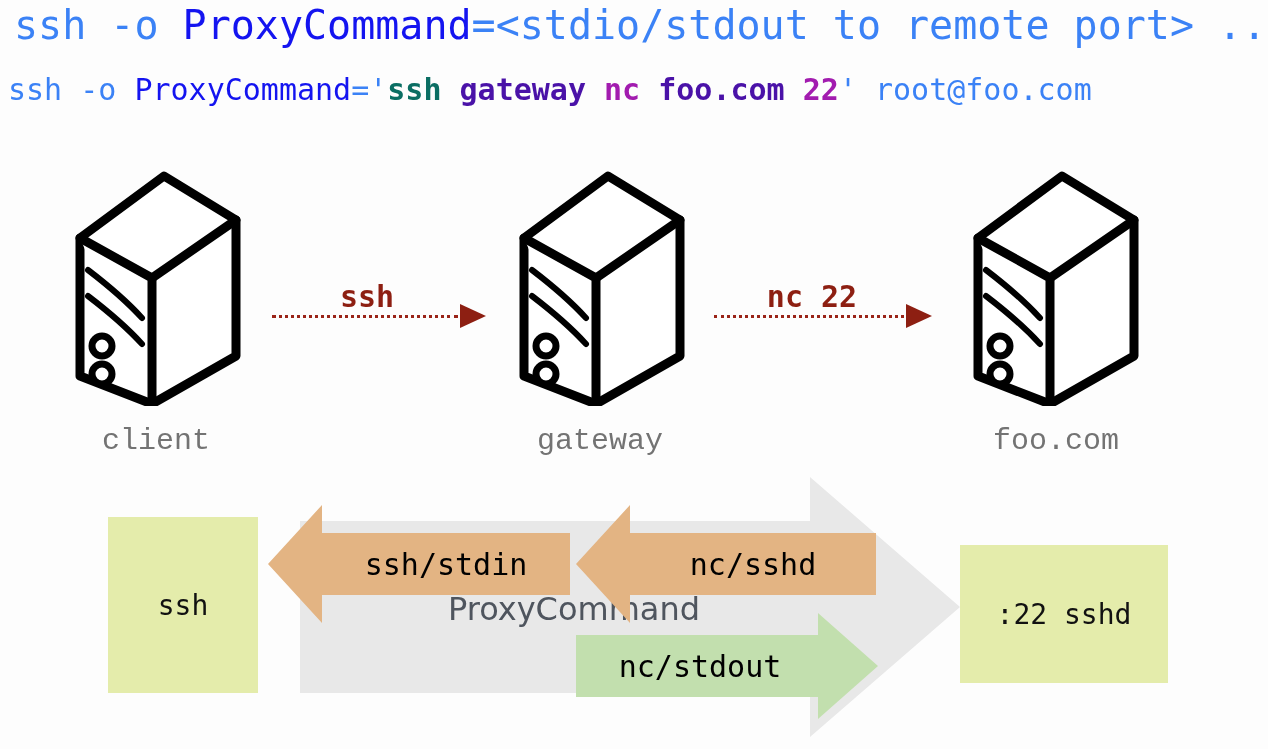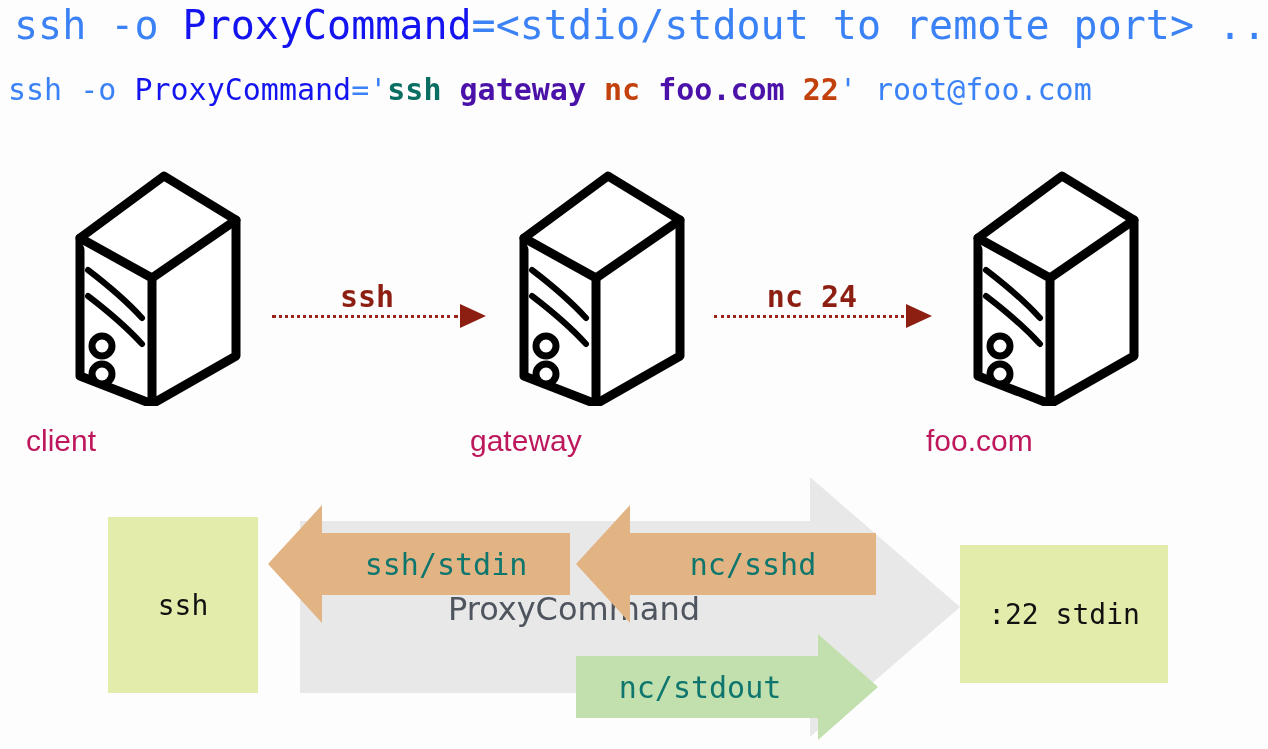--- a/index.html
+++ b/index.html
@@ -19,34 +19,34 @@
     color:#111111; letter-spacing:0px;
   }
   #cmd-example {
     left:8px; top:70px;
     font-size:30px; line-height:40px;
     color:#111111;
   }
   .tk-blue  { color:#1414f0; }
   .tk-teal  { color:#0b6e63; font-weight:bold; }
   .tk-purple{ color:#4a12a8; font-weight:bold; }
-  .tk-green { color:#c2410c; font-weight:bold; }
+  .tk-green { color:#a21caf; font-weight:bold; }
   .tk-black { color:#3b82f6; }
 
   
   .tower { position:absolute; width:190px; height:240px; }
   .tower svg { display:block; width:190px; height:240px; }
   #tower-client  { left:60px;  top:166px; }
   #tower-gateway { left:504px; top:166px; }
   #tower-foo     { left:958px; top:166px; }
 
   .host-label {
-    position:absolute; width:260px; text-align:left;
-    font-family:Liberation Sans, sans-serif;
-    font-size:30px; line-height:34px; color:#be185d;
+    position:absolute; width:260px; text-align:center;
+    font-family:Liberation Mono, monospace;
+    font-size:30px; line-height:34px; color:#737373;
   }
   #label-client  { left:26px;  top:424px; }
   #label-gateway { left:470px; top:424px; }
   #label-foo     { left:926px; top:424px; }
 
   
   .conn { position:absolute; height:40px; }
   #conn-ssh  { left:272px; top:296px; width:214px; }
   #conn-nc   { left:714px; top:296px; width:218px; }
   .conn .dots {
@@ -94,26 +94,26 @@
     white-space:pre;
   }
 
   
   .flowarrow { position:absolute; }
   .flowarrow svg { display:block; }
   .flowarrow .fa-text {
     position:absolute; left:0; top:0; width:100%; height:100%;
     display:flex; align-items:center; justify-content:center;
     font-family:"DejaVu Sans Mono", monospace;
-    font-size:30px; color:#0f766e; white-space:pre;
+    font-size:30px; color:#000000; white-space:pre;
   }
   #arrow-ssh-stdin  { left:268px; top:50px;  width:302px; height:118px; }
   #arrow-nc-stdin   { left:576px; top:50px;  width:300px; height:118px; }
   #arrow-ssh-stdout { left:266px; top:174px; width:312px; height:106px; }
-  #arrow-nc-stdout  { left:576px; top:179px; width:302px; height:106px; }
+  #arrow-nc-stdout  { left:576px; top:158px; width:302px; height:106px; }
   #arrow-ssh-stdin  .fa-text,
   #arrow-nc-stdin   .fa-text { padding-left:54px; }
   #arrow-ssh-stdout .fa-text,
   #arrow-nc-stdout  .fa-text { padding-right:54px; }
 </style>
 </head>
 <body>
 
 <div id="stage">
 
@@ -181,37 +181,37 @@
   <div class="conn" id="conn-ssh">
     <div class="dots"></div>
     <div class="head"></div>
   </div>
   <div class="conn-label" id="conn-label-ssh">ssh</div>
 
   <div class="conn" id="conn-nc">
     <div class="dots"></div>
     <div class="head"></div>
   </div>
-  <div class="conn-label" id="conn-label-nc">nc 24</div>
+  <div class="conn-label" id="conn-label-nc">nc 22</div>
 
   <div id="flow">
 
     <div id="proxy-arrow">
       <svg viewBox="0 0 680 284" xmlns="http://www.w3.org/2000/svg" aria-hidden="true">
         <path d="M0 56 L510 56 L510 12 L660 142 L510 272 L510 228 L0 228 Z" fill="#e8e8e8"></path>
       </svg>
     </div>
     <div id="proxy-label">ProxyCommand</div>
 
     <div class="endbox" id="box-ssh">
       <span>ssh</span>
     </div>
 
     <div class="endbox" id="box-sshd">
-      <span>:22 stdin</span>
+      <span>:22 sshd</span>
     </div>
 
     <div class="flowarrow" id="arrow-ssh-stdin">
       <svg viewBox="0 0 302 118" xmlns="http://www.w3.org/2000/svg" aria-hidden="true">
         <path d="M0 59 L54 0 L54 28 L302 28 L302 90 L54 90 L54 118 Z" fill="#e3b483"></path>
       </svg>
       <div class="fa-text">ssh/stdin</div>
     </div>
 
     <div class="flowarrow" id="arrow-nc-stdin">

